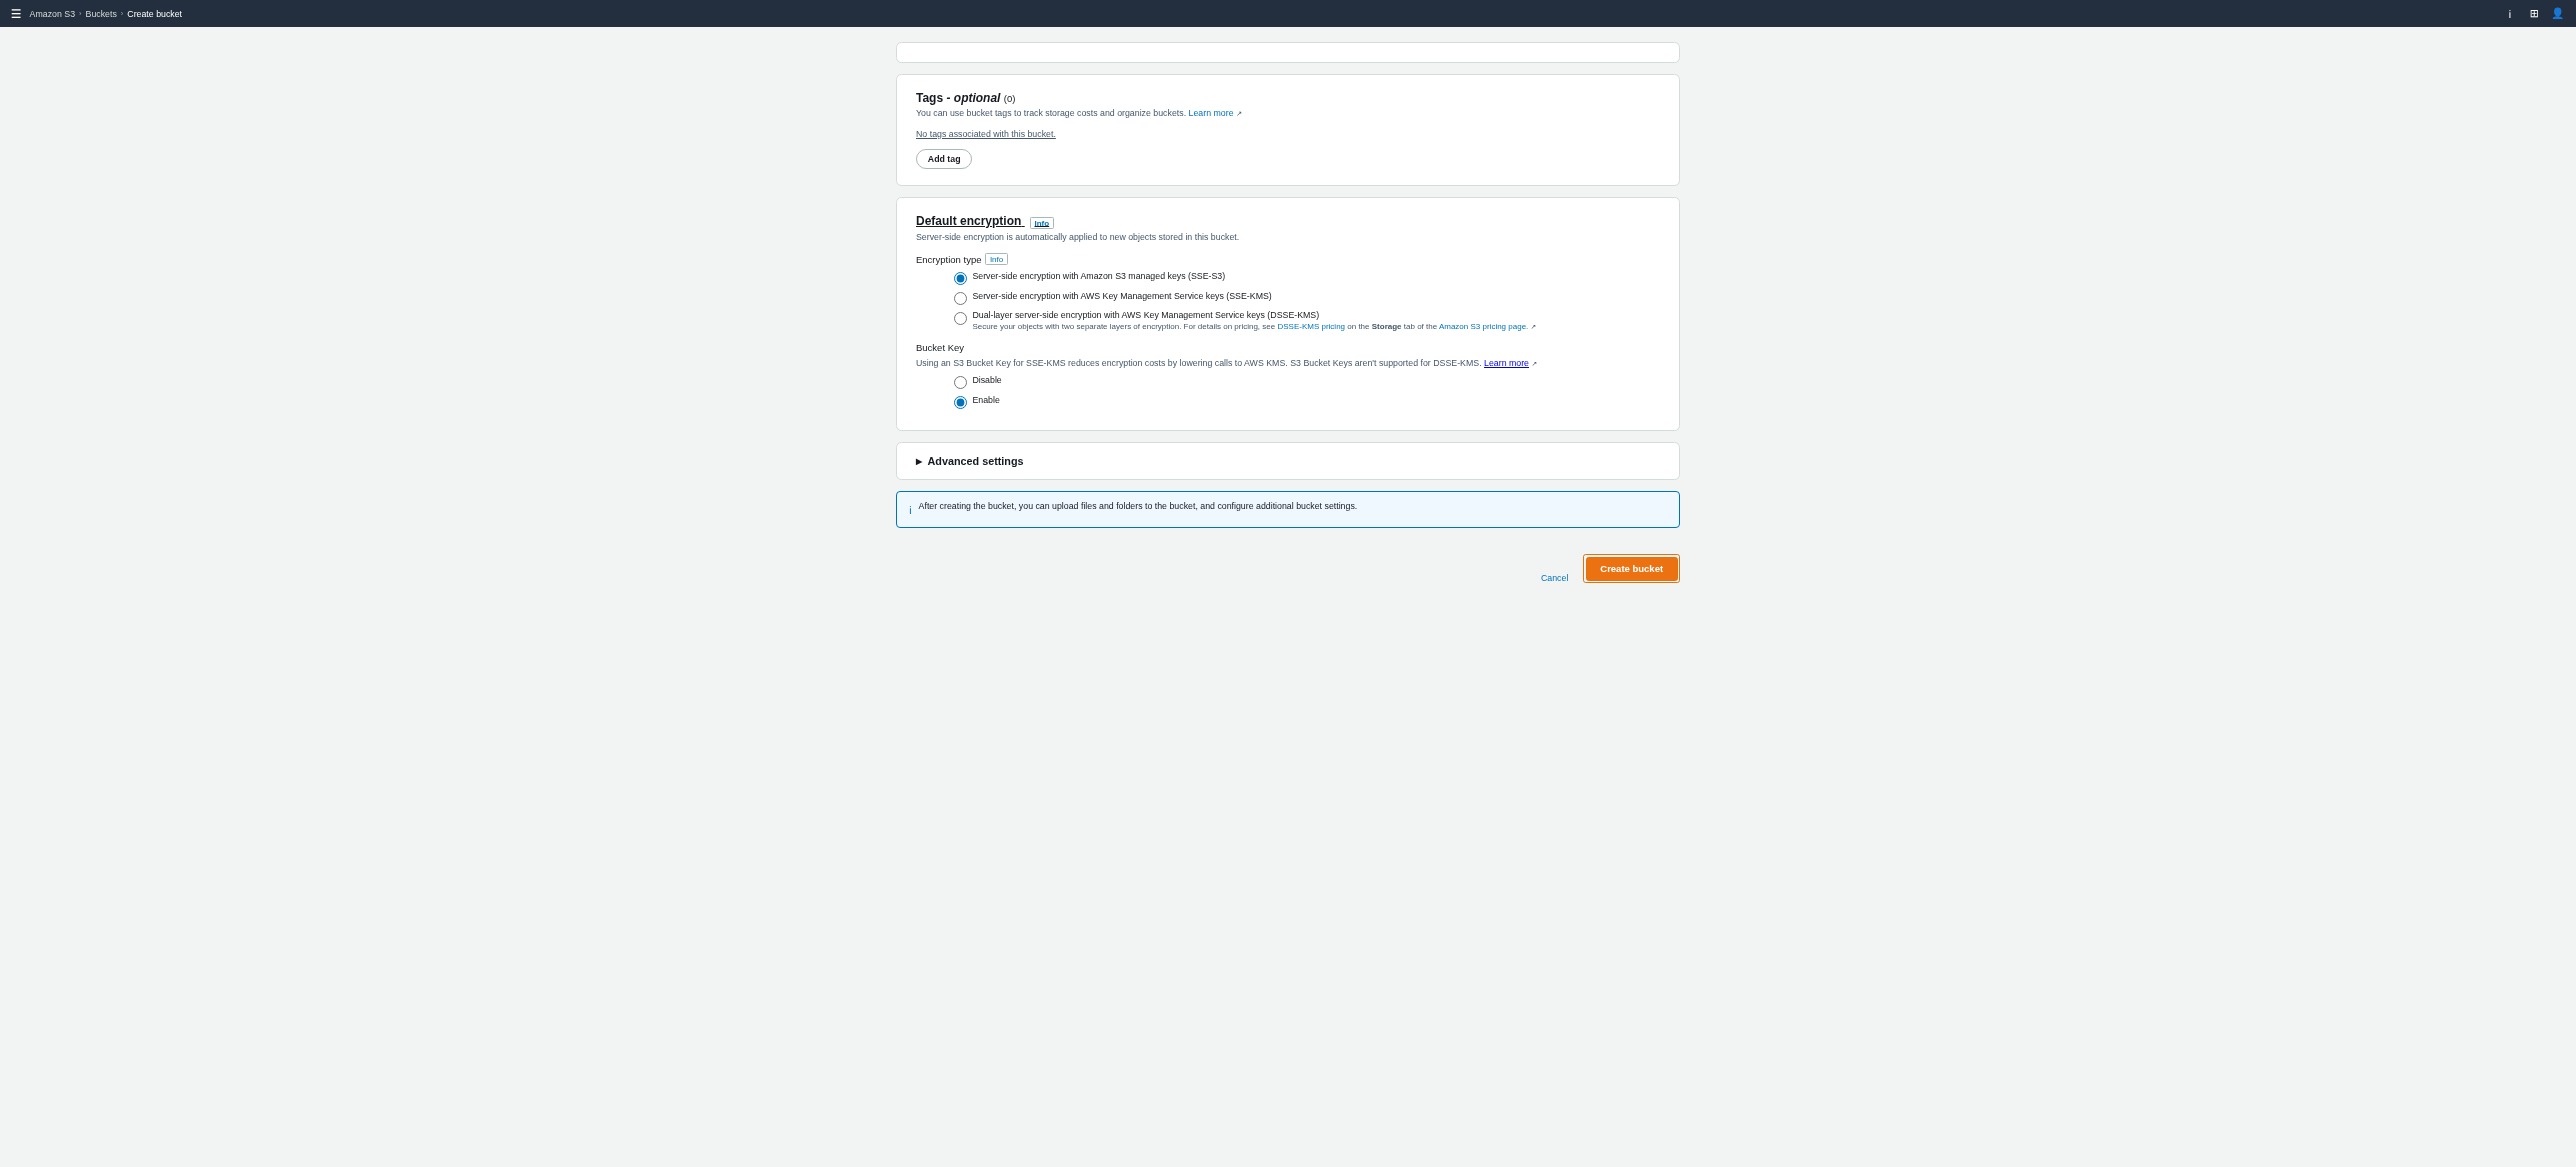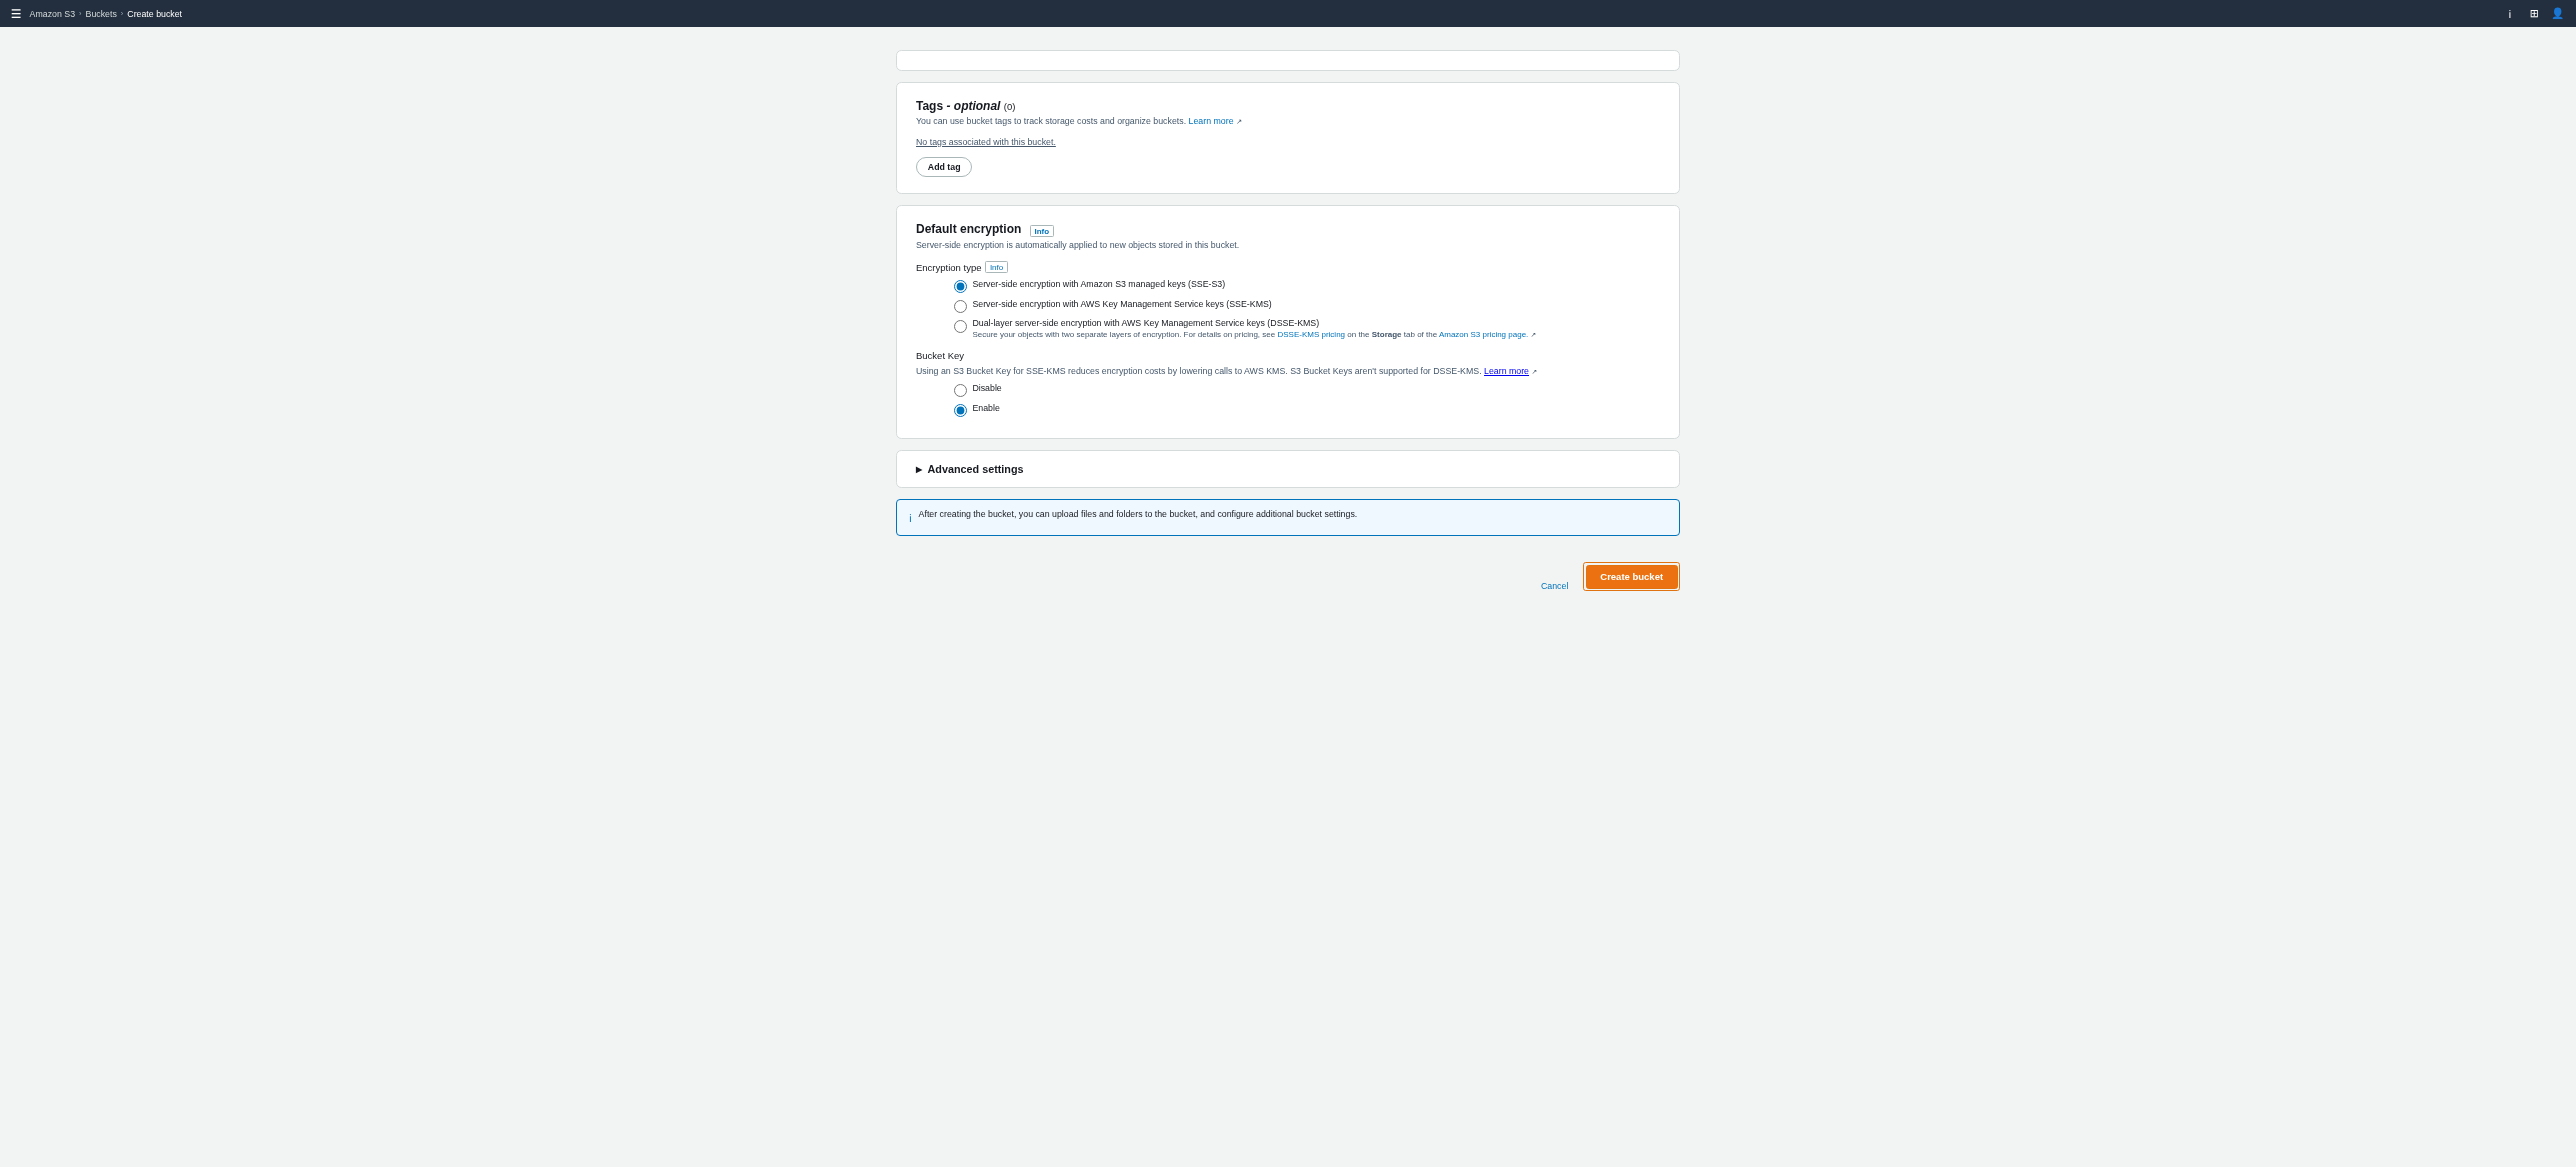--- a/index.html
+++ b/index.html
@@ -53,21 +53,21 @@
       display: flex;
       align-items: center;
       justify-content: center;
       cursor: pointer;
       color: white;
       font-size: 10.8px;
     }
     
     .page-content {
       max-width: 811px;
-      margin: 12px auto;
+      margin: 4px auto;
       padding: 10.8px 13.5px 54px;
     }
     
     .section-card {
       background: white;
       border: 0.7px solid #d5dbdb;
       border-radius: 5.4px;
       padding: 16px 19px;
       margin-bottom: 10.8px;
     }
@@ -266,21 +266,21 @@
     <p class="section-desc">
       <span>You can use bucket tags to track storage costs and organize buckets.</span>
       <a href="#">Learn more</a>
       <span style="font-size:7.4px;">↗</span>
     </p>
     <p class="no-tags-text">No tags associated with this bucket.</p>
     <button class="btn-outline">Add tag</button>
   </div>
 
   <div class="section-card">
-    <div class="section-title" style="margin-bottom:4px;">
+    <div class="section-title" style="margin-bottom:4px;text-decoration:underline;">
       <span>Default encryption</span>
       <a class="info-link" style="font-size:8px;margin-left:5.4px;">Info</a>
     </div>
     <p class="section-desc" style="margin-bottom:10.8px;">Server-side encryption is automatically applied to new objects stored in this bucket.</p>
 
     <div class="subsection-label">
       <span>Encryption type</span>
       <a class="info-link">Info</a>
     </div>
 

